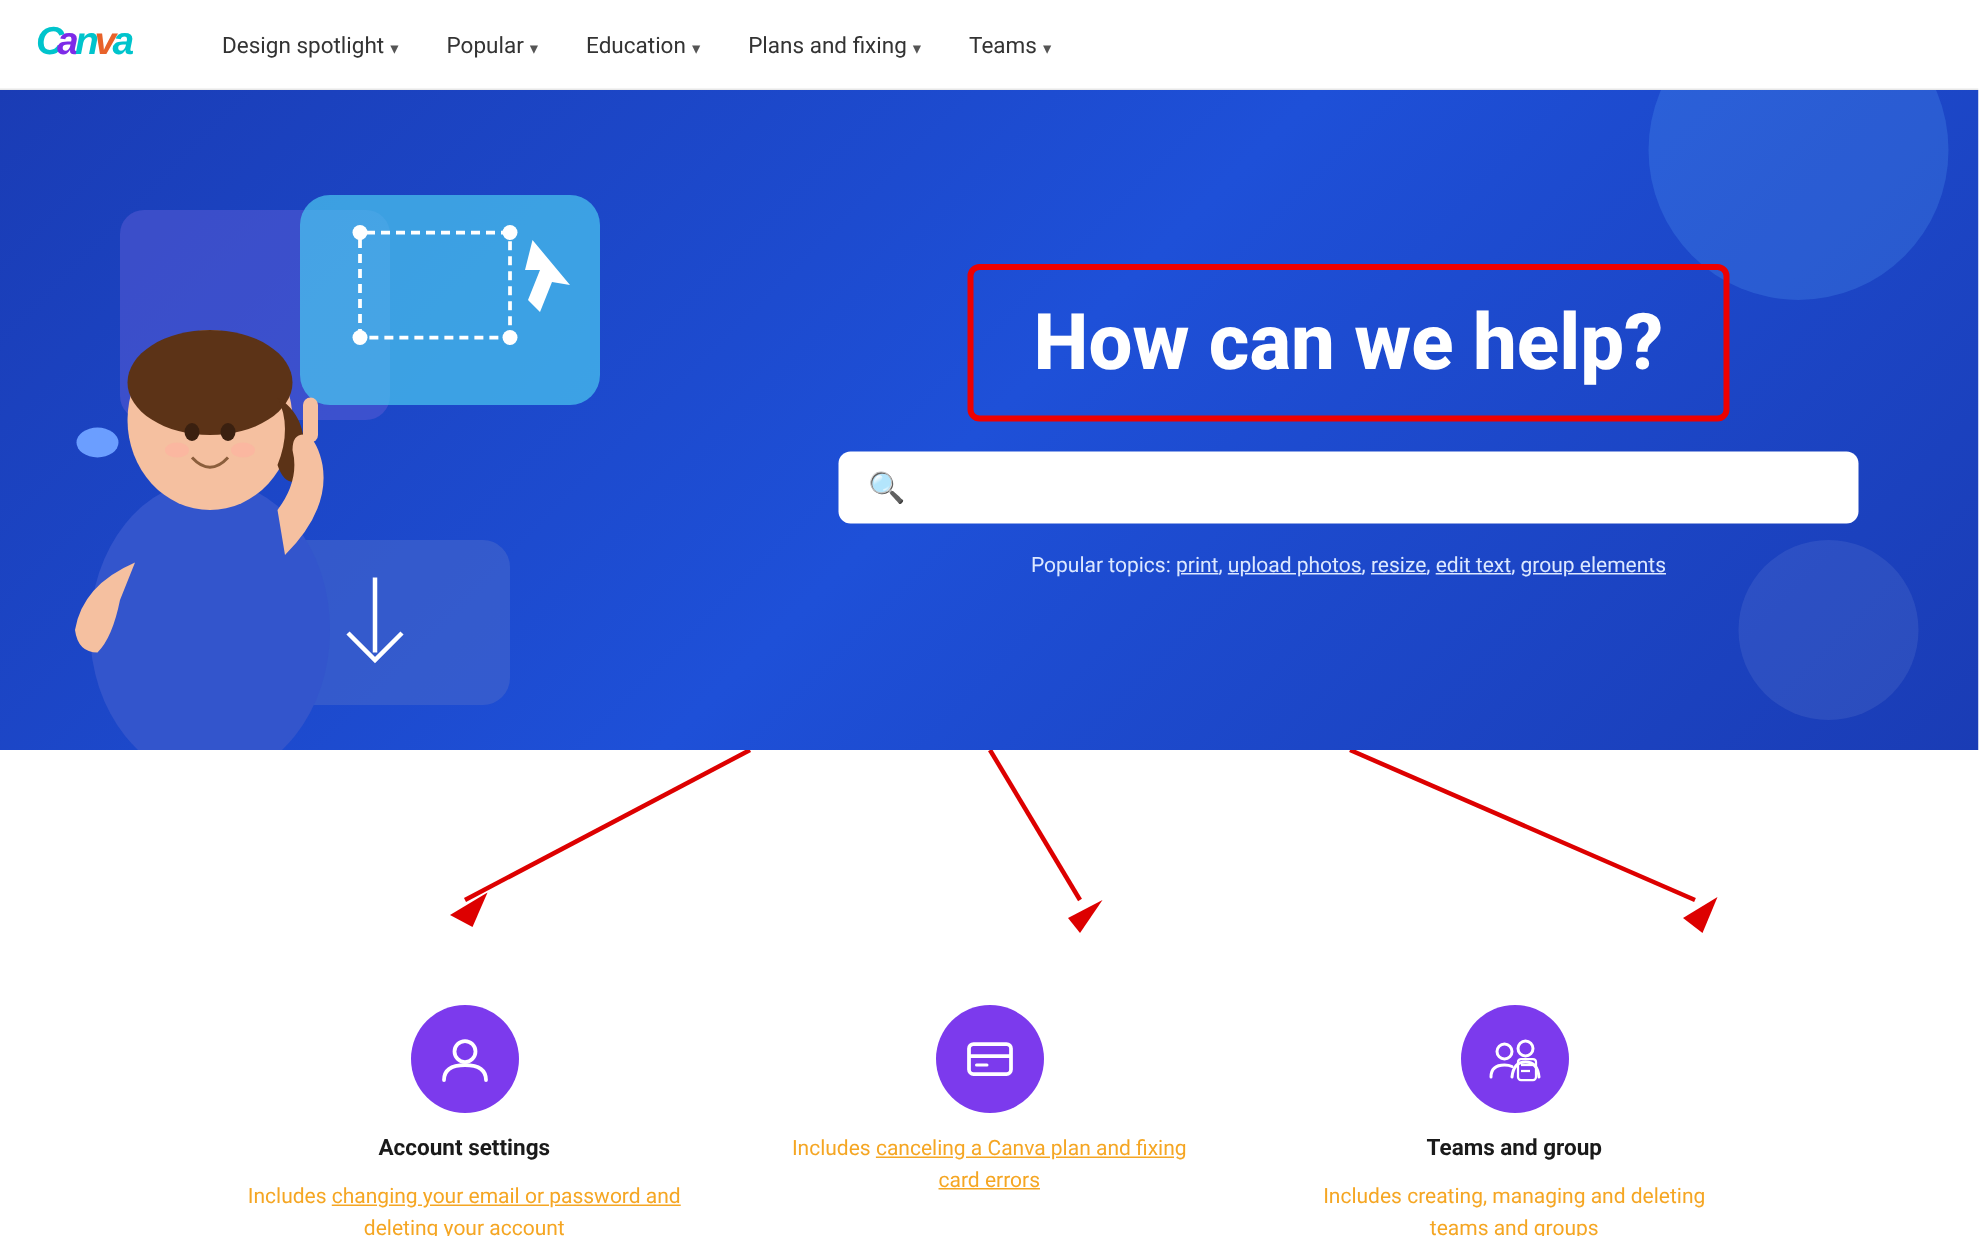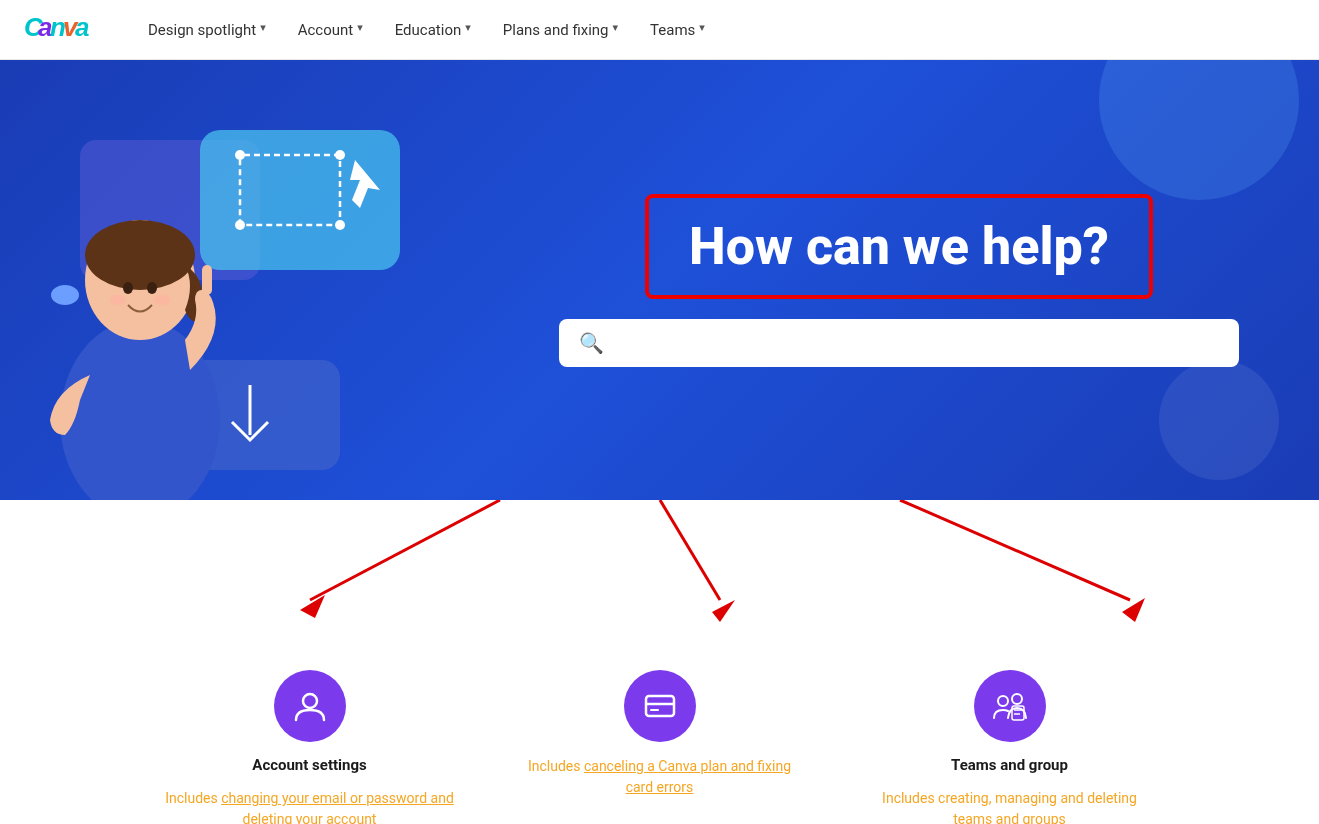--- a/index.html
+++ b/index.html
@@ -22,21 +22,21 @@
       margin-right: 32px;
       cursor: pointer;
     }
     .nav-items {
       display: flex;
       gap: 8px;
       list-style: none;
     }
     .nav-item {
       display: flex;
-      align-items: flex-start;
+      align-items: flex-end;
       gap: 4px;
       padding: 8px 12px;
       font-size: 15px;
       color: #333;
       cursor: pointer;
       border-radius: 6px;
     }
     .nav-chevron { font-size: 11px; color: #555; }
 
     
@@ -213,21 +213,21 @@
       <text x="39" y="26" font-size="26" font-weight="700" font-style="italic" font-family="Arial" fill="#E8622A">v</text>
       <text x="51" y="26" font-size="26" font-weight="700" font-style="italic" font-family="Arial" fill="#00C4CC">a</text>
     </svg>
   </div>
   <ul class="nav-items">
     <li class="nav-item">
       <span>Design spotlight</span>
       <span class="nav-chevron">▾</span>
     </li>
     <li class="nav-item">
-      <span>Account</span>
+      <span>Popular</span>
       <span class="nav-chevron">▾</span>
     </li>
     <li class="nav-item">
       <span>Education</span>
       <span class="nav-chevron">▾</span>
     </li>
     <li class="nav-item">
       <span>Plans and fixing</span>
       <span class="nav-chevron">▾</span>
     </li>
@@ -294,20 +294,28 @@
   <div class="hero-content">
 
     <div class="hero-title-box">
       <h1 class="hero-title">How can we help?</h1>
     </div>
 
     <div class="search-bar">
       <span class="search-icon">🔍</span>
     </div>
 
+    <div class="popular-topics">
+      <span>Popular topics:</span>
+      <a> print</a>,
+      <a> upload photos</a>,
+      <a> resize</a>,
+      <a> edit text</a>,
+      <a> group elements</a>
+    </div>
   </div>
 </section>
 
 <div class="middle-section">
 
   <div class="arrows-container">
     <svg width="1319" height="150" viewBox="0 0 1319 150" xmlns="http://www.w3.org/2000/svg">
 
       <g>
         <line x1="500" y1="0" x2="310" y2="100" stroke="#DD0000" stroke-width="3"></line>

